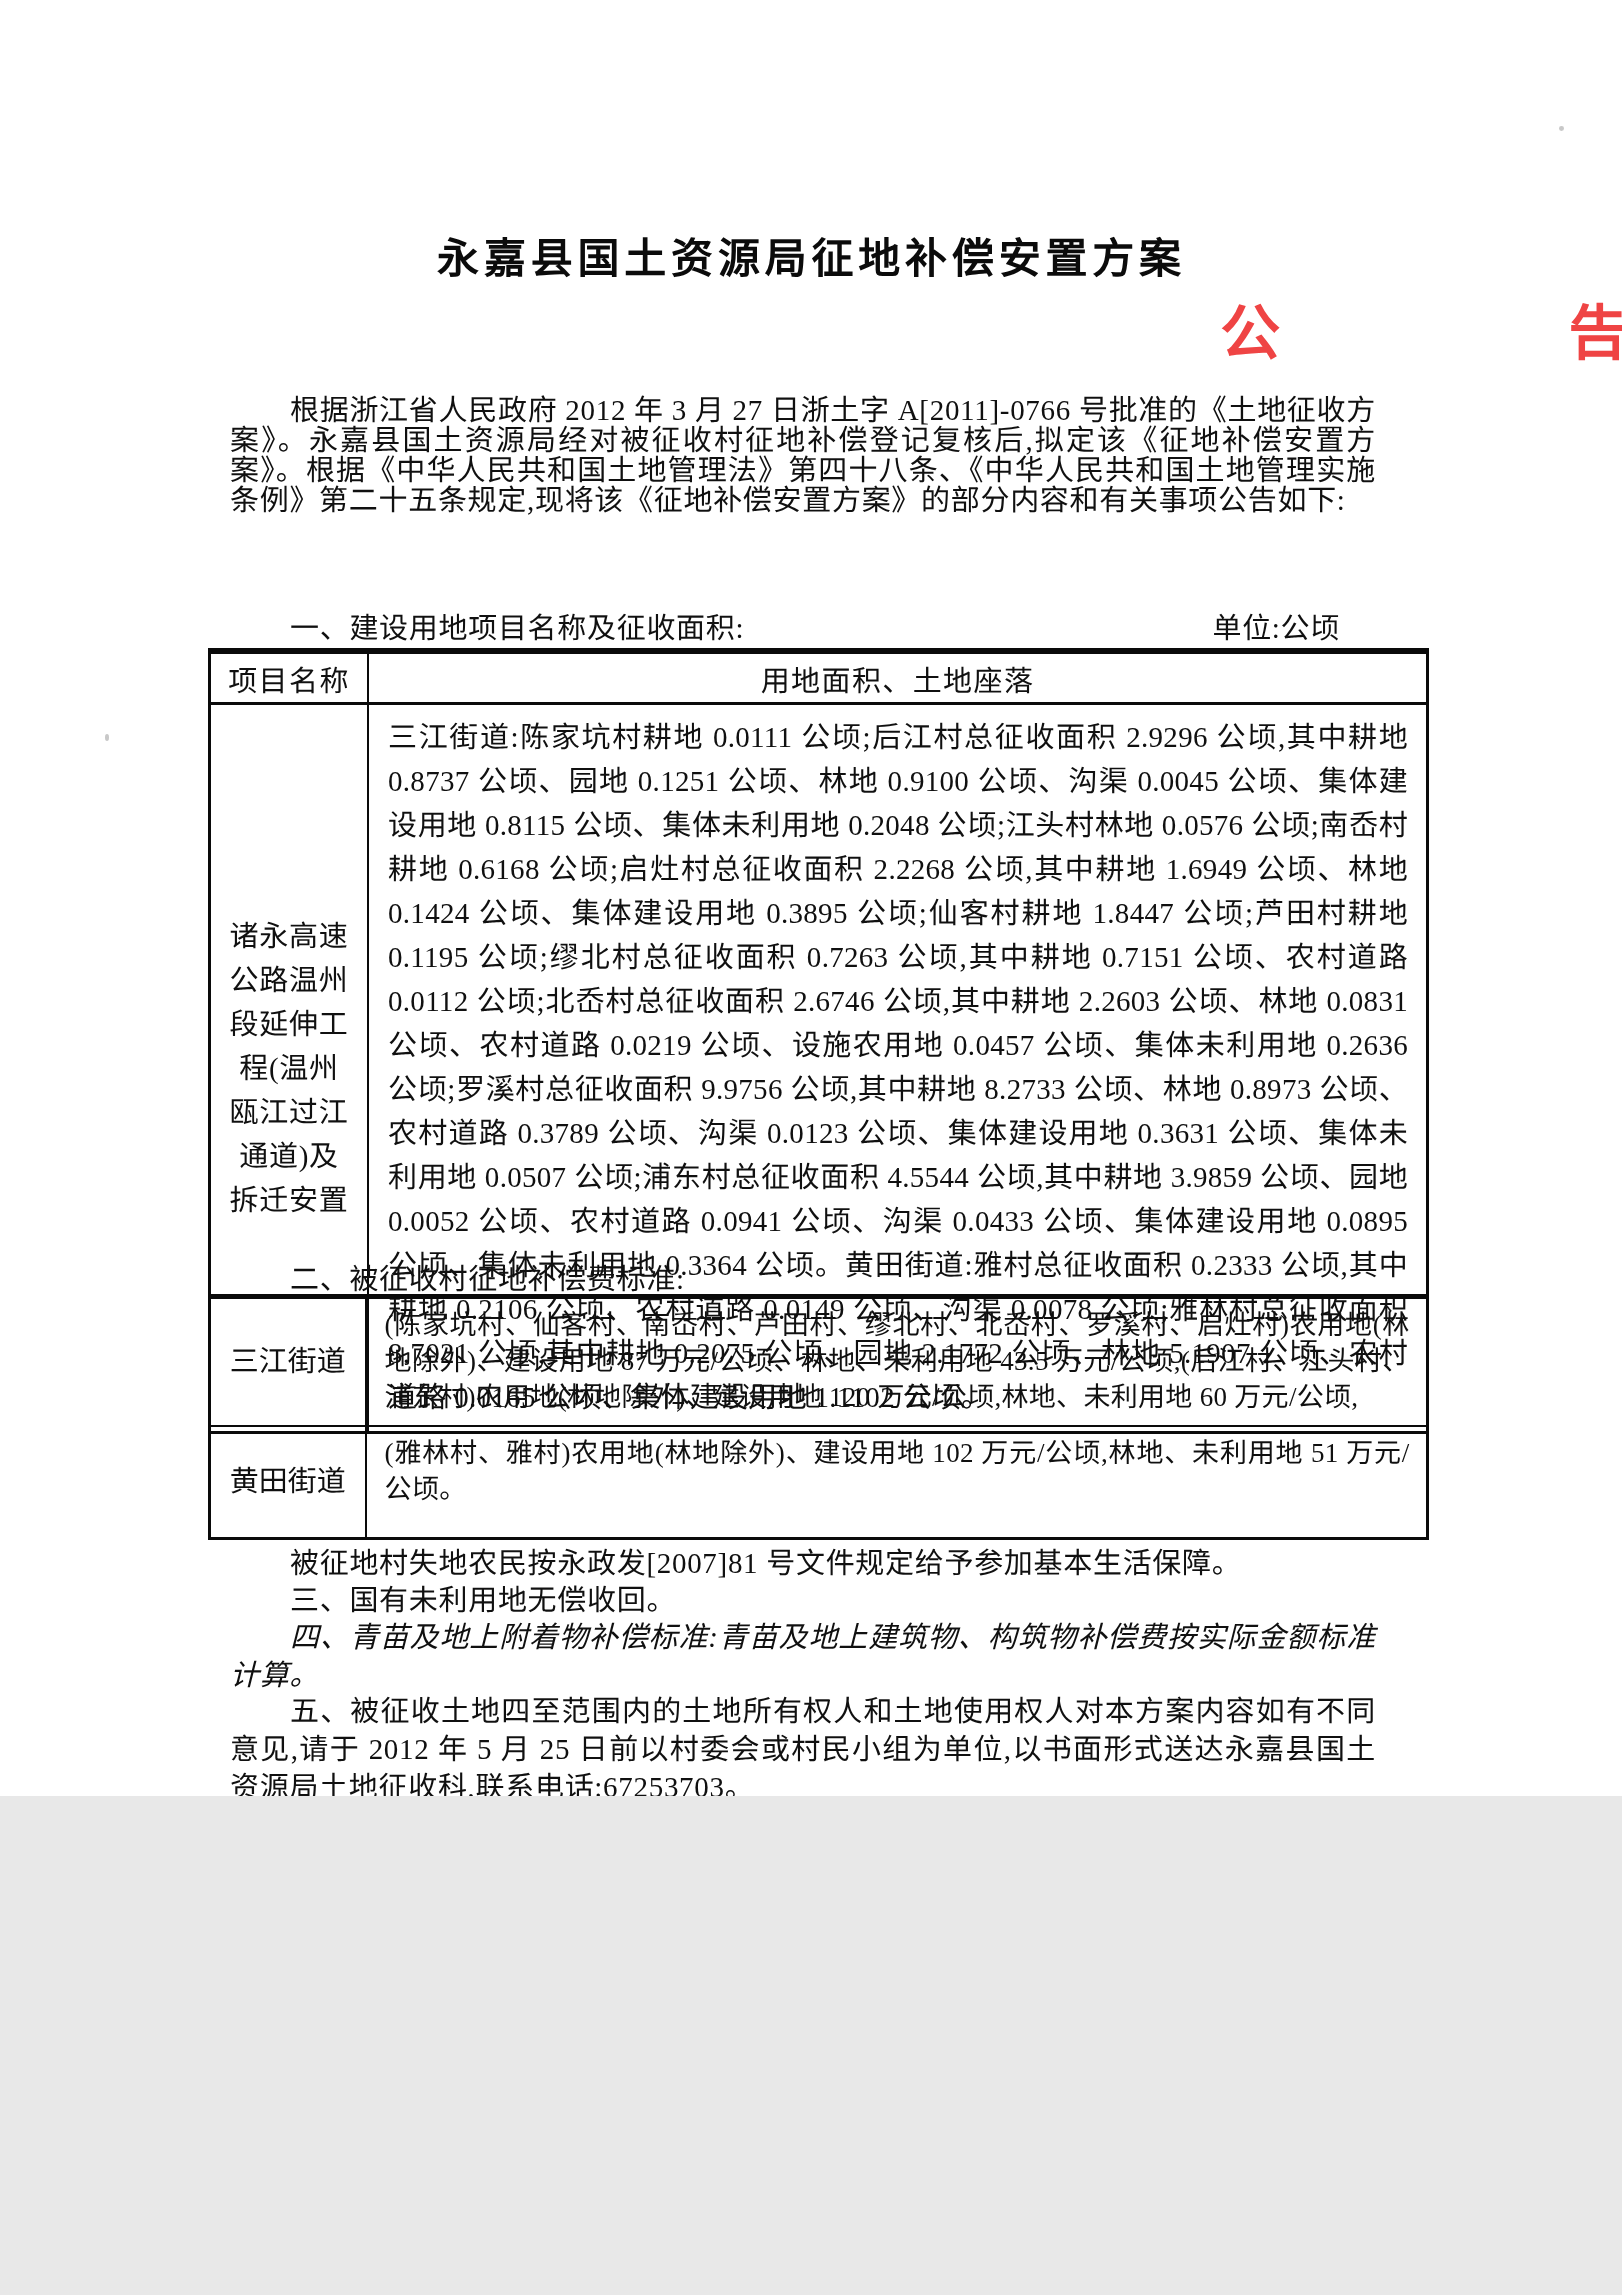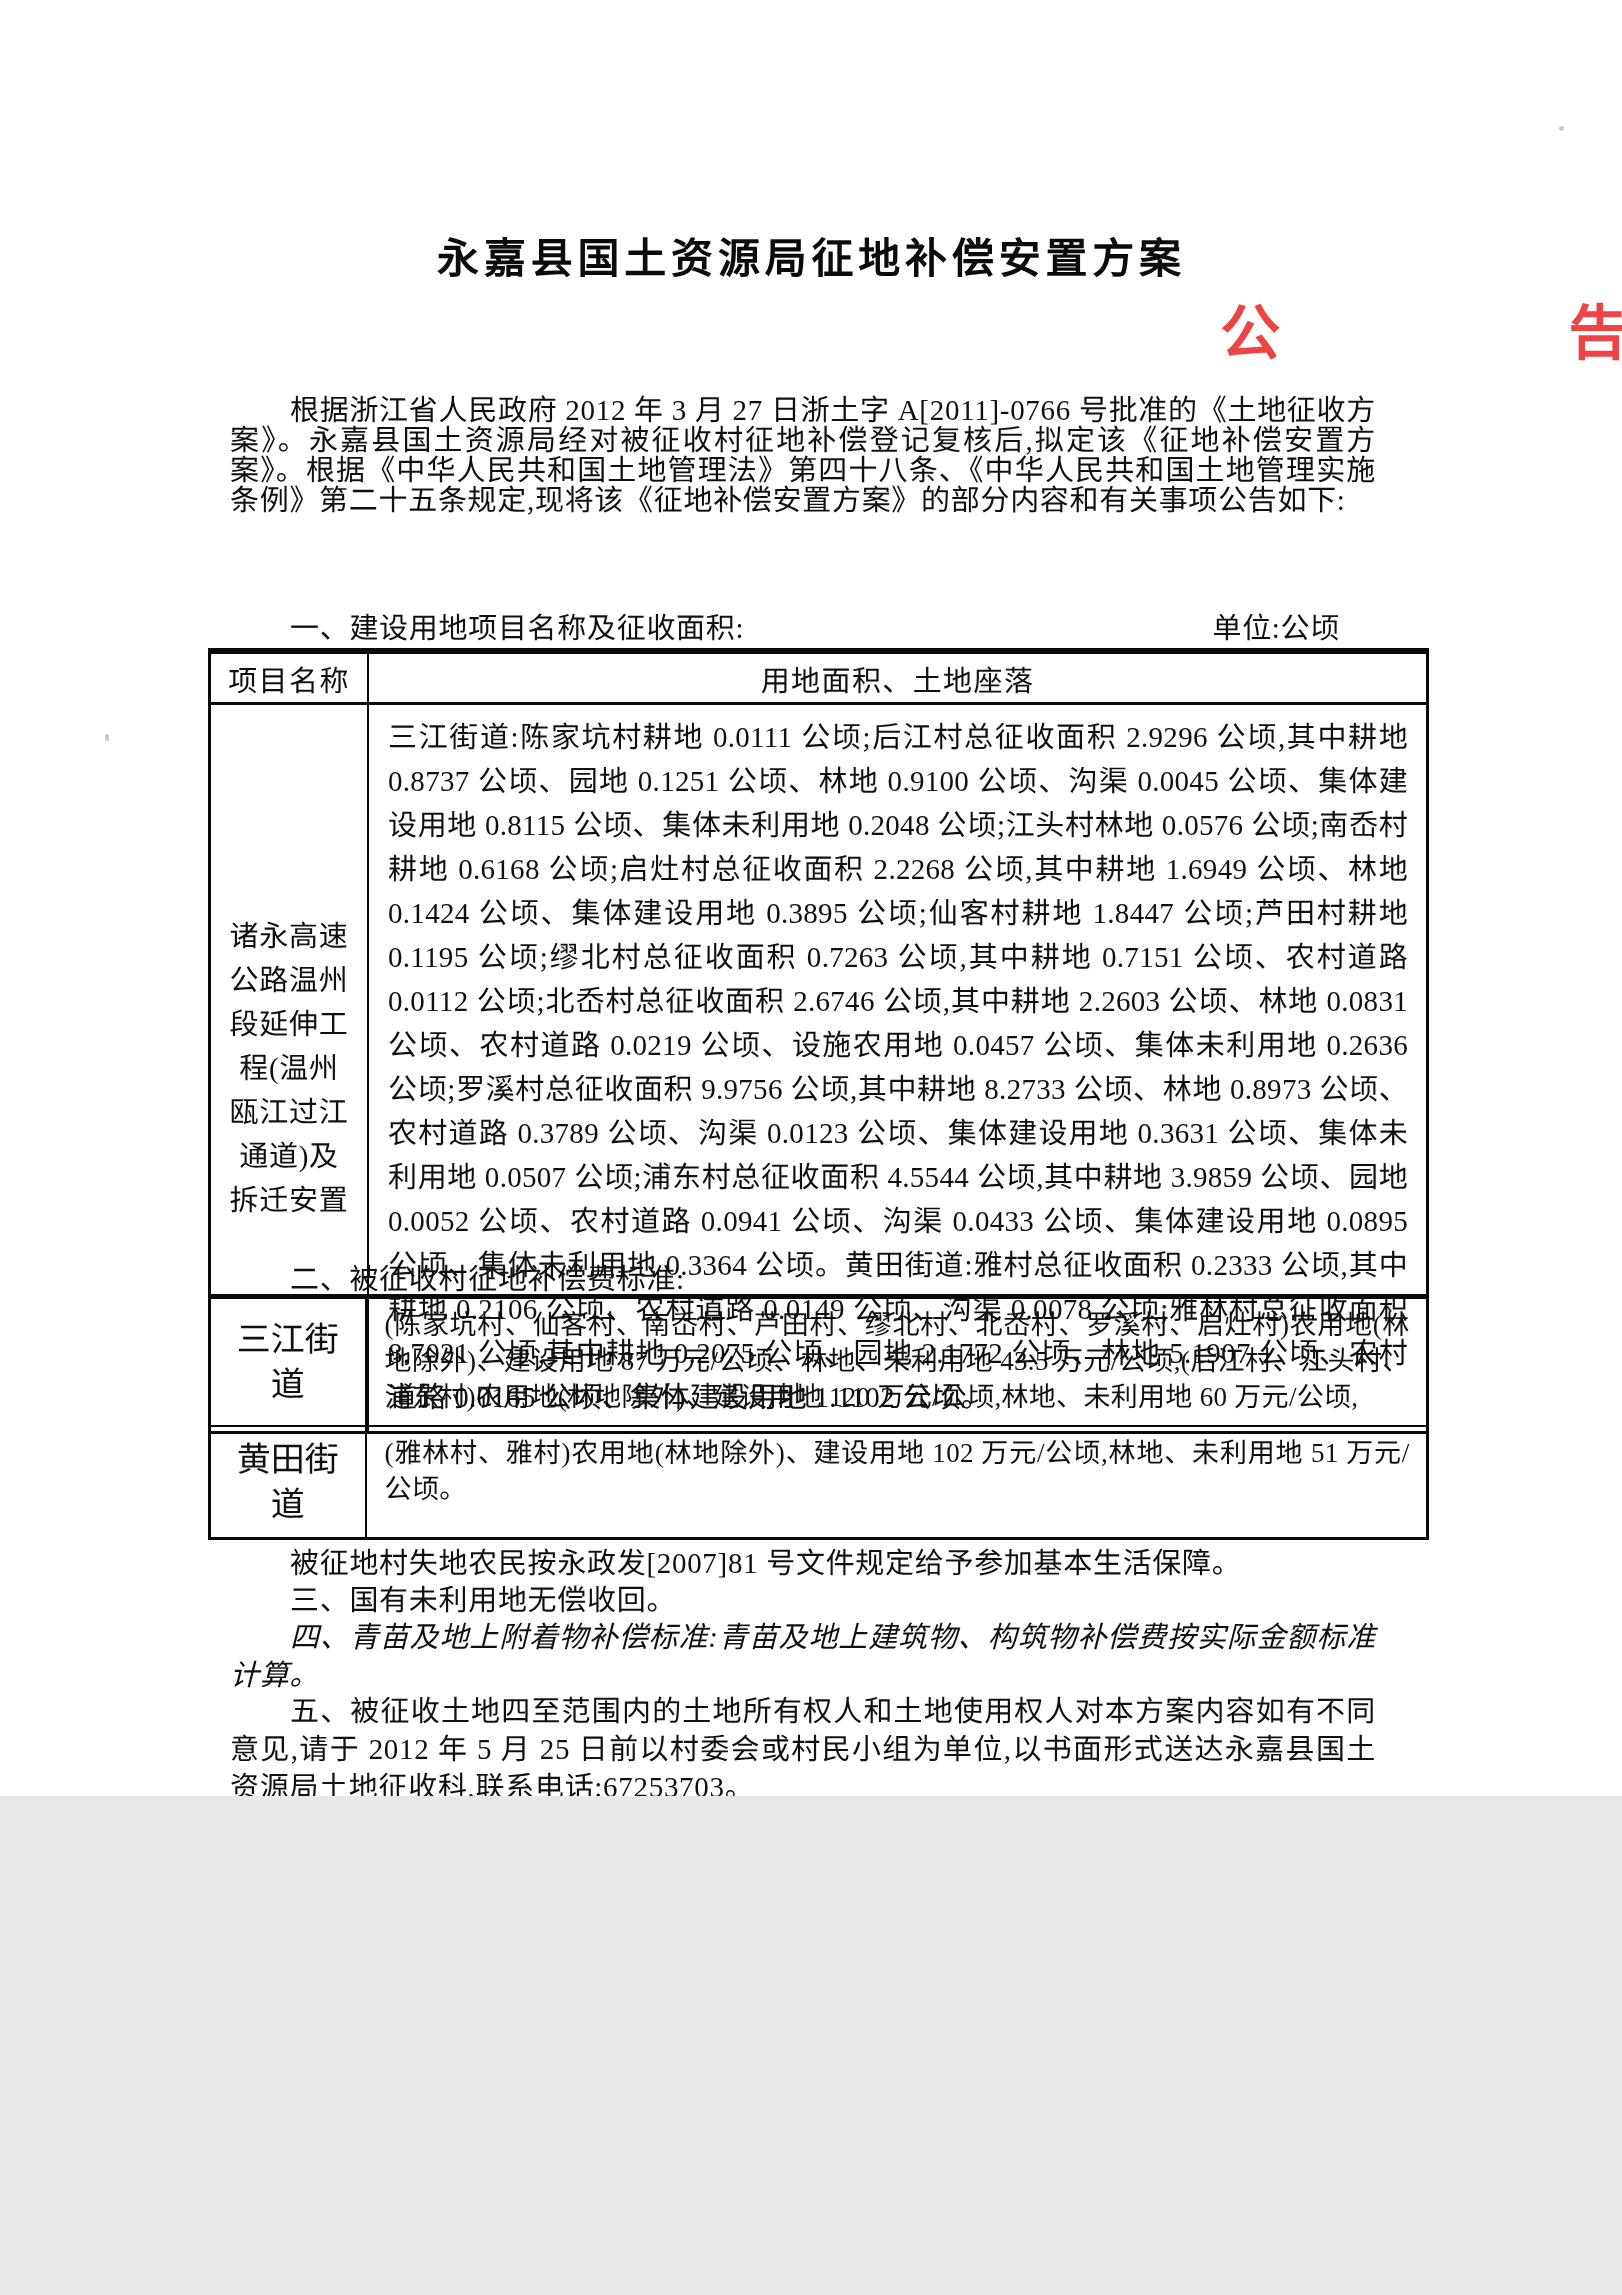--- a/index.html
+++ b/index.html
@@ -69,21 +69,21 @@
   
   .t2{
     top:1294px;left:208px;width:1221px;
     border:3.4px solid #0a0a0a;border-top-width:5.5px;
     table-layout:fixed;
   }
   .t2 td{border:2.7px solid #0a0a0a;vertical-align:middle;}
   .t2 .colA{width:129px;}
   .t2 .area-cell{
     text-align:center;padding:0 12.3px;
-    font-size:34px;line-height:45px;
+    font-size:29px;line-height:45px;
   }
   .t2 .std-cell{
     padding:8.2px 16.4px 9.6px 18px;
     font-size:27px;line-height:36px;
     text-align:justify;letter-spacing:0.3px;
   }
   .t2 .row2 .std-cell{padding-bottom:30px;}
   
   .bodyline{
     left:230px;width:1146px;

